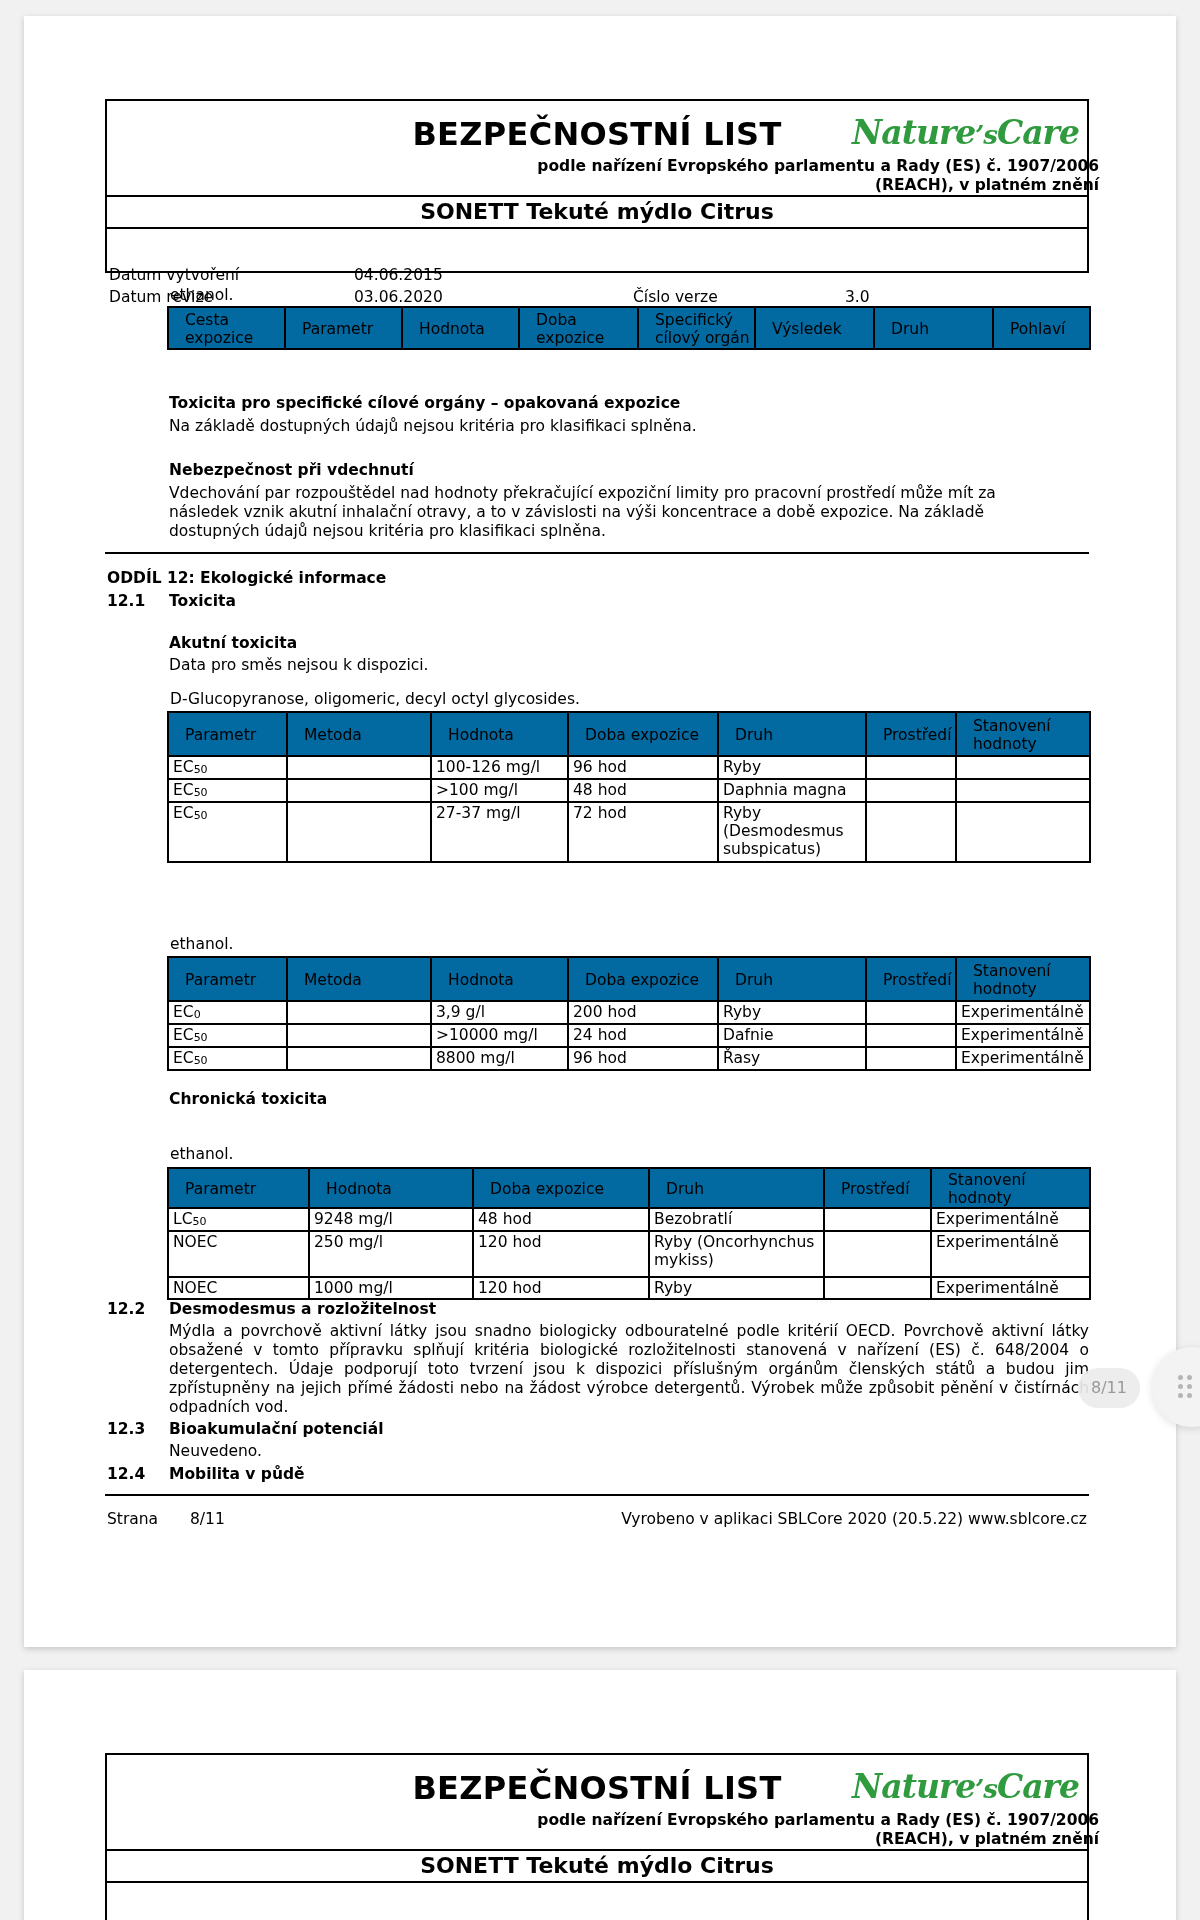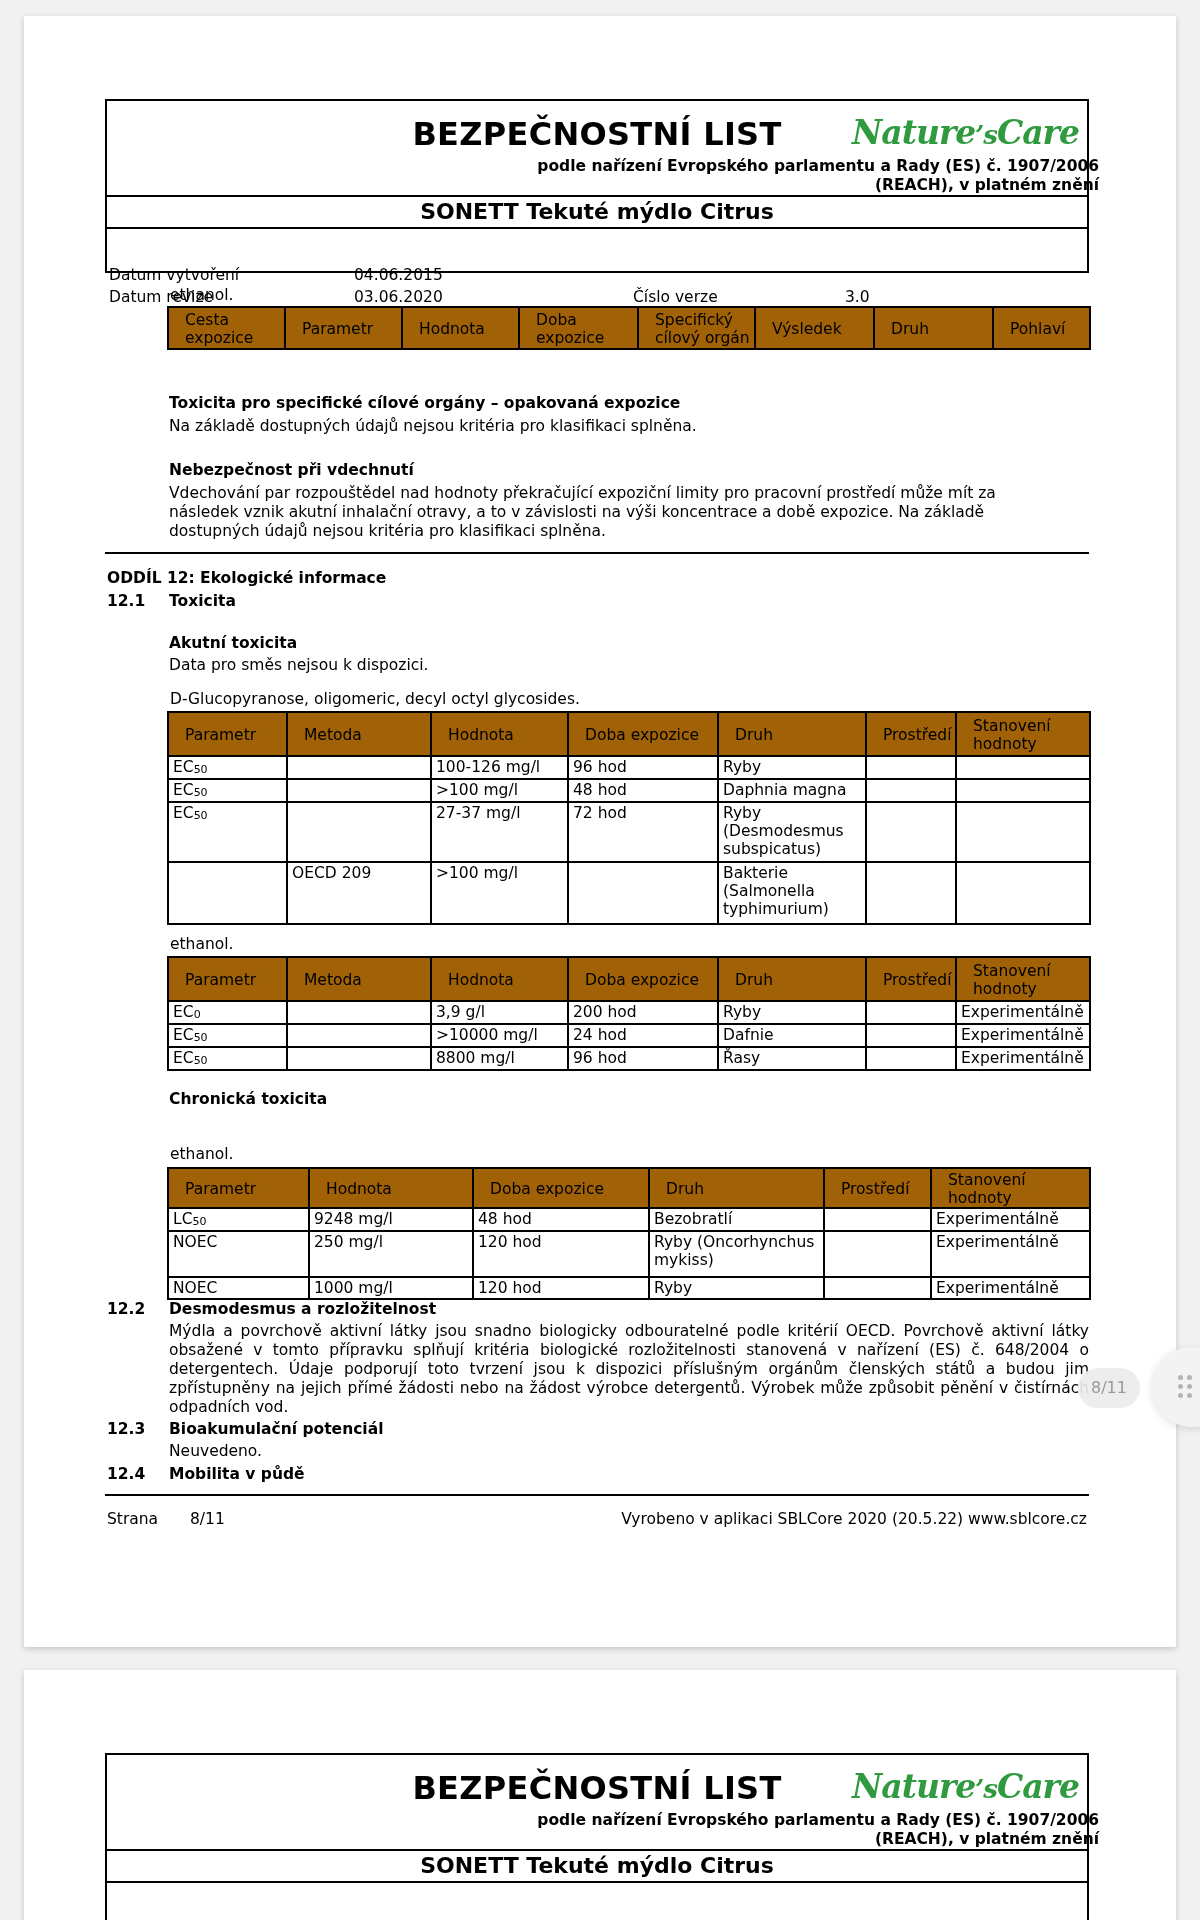--- a/index.html
+++ b/index.html
@@ -14,21 +14,21 @@
   .hdr-line{position:absolute;left:0;width:100%;height:2px;background:#000;}
   .hdr-product{position:absolute;left:0;width:100%;text-align:center;font-weight:bold;font-size:22px;}
   .meta{position:absolute;font-size:15.5px;margin-top:36px;}
   .t{font-size:15.5px;line-height:19px;}
   .b{font-weight:bold;}
   .p{position:absolute;left:169px;width:920px;font-size:15.5px;line-height:19px;}
   .just{text-align:justify;}
   .rule{position:absolute;left:105px;width:984px;height:2px;background:#000;}
   table.tox{position:absolute;border-collapse:collapse;table-layout:fixed;font-size:15.5px;}
   table.tox td, table.tox th{border:2px solid #000;padding:1px 4px 0 4px;vertical-align:top;text-align:left;font-weight:normal;line-height:18px;overflow:hidden;}
-  table.tox th{background:#a16207;vertical-align:middle;padding-left:16px;}
+  table.tox th{background:#0369a1;vertical-align:middle;padding-left:16px;}
   sub.s{font-size:11px;vertical-align:baseline;position:relative;top:1px;}
   .sec-num{position:absolute;left:107px;font-weight:bold;font-size:15.5px;}
   .sec-title{position:absolute;left:169px;font-weight:bold;font-size:15.5px;}
   .pgbadge{position:absolute;left:1078px;top:1368px;width:62px;height:40px;border-radius:20px;background:rgba(236,236,236,0.92);color:#999;font-size:16px;text-align:center;line-height:40px;}
   .scrollhandle{position:absolute;left:1152px;top:1347px;width:80px;height:80px;border-radius:40px;background:#f3f3f3;box-shadow:0 2px 8px rgba(0,0,0,0.12);}
   .dots{position:absolute;left:26px;top:28px;width:16px;height:24px;}
   .dot{position:absolute;width:5px;height:5px;border-radius:50%;background:#b5b5b5;}
 </style>
 </head>
 <body>
@@ -131,29 +131,20 @@
     <td>Daphnia magna</td>
     <td></td>
     <td></td>
   </tr>
   <tr style="height:60px;">
     <td><span>EC</span><sub class="s">50</sub></td>
     <td></td>
     <td>27-37 mg/l</td>
     <td>72 hod</td>
     <td>Ryby (Desmodesmus subspicatus)</td>
-    <td></td>
-    <td></td>
-  </tr>
-  <tr style="height:62px;">
-    <td></td>
-    <td>OECD 209</td>
-    <td>&gt;100 mg/l</td>
-    <td></td>
-    <td>Bakterie (Salmonella typhimurium)</td>
     <td></td>
     <td></td>
   </tr>
 </tbody>
   </table>
 
 <div class="abs t" style="left:170px;top:935px;">ethanol.</div>
 <table class="tox" style="left:167px;top:956px;width:922px;">
   <colgroup>
       <col style="width:119px">

